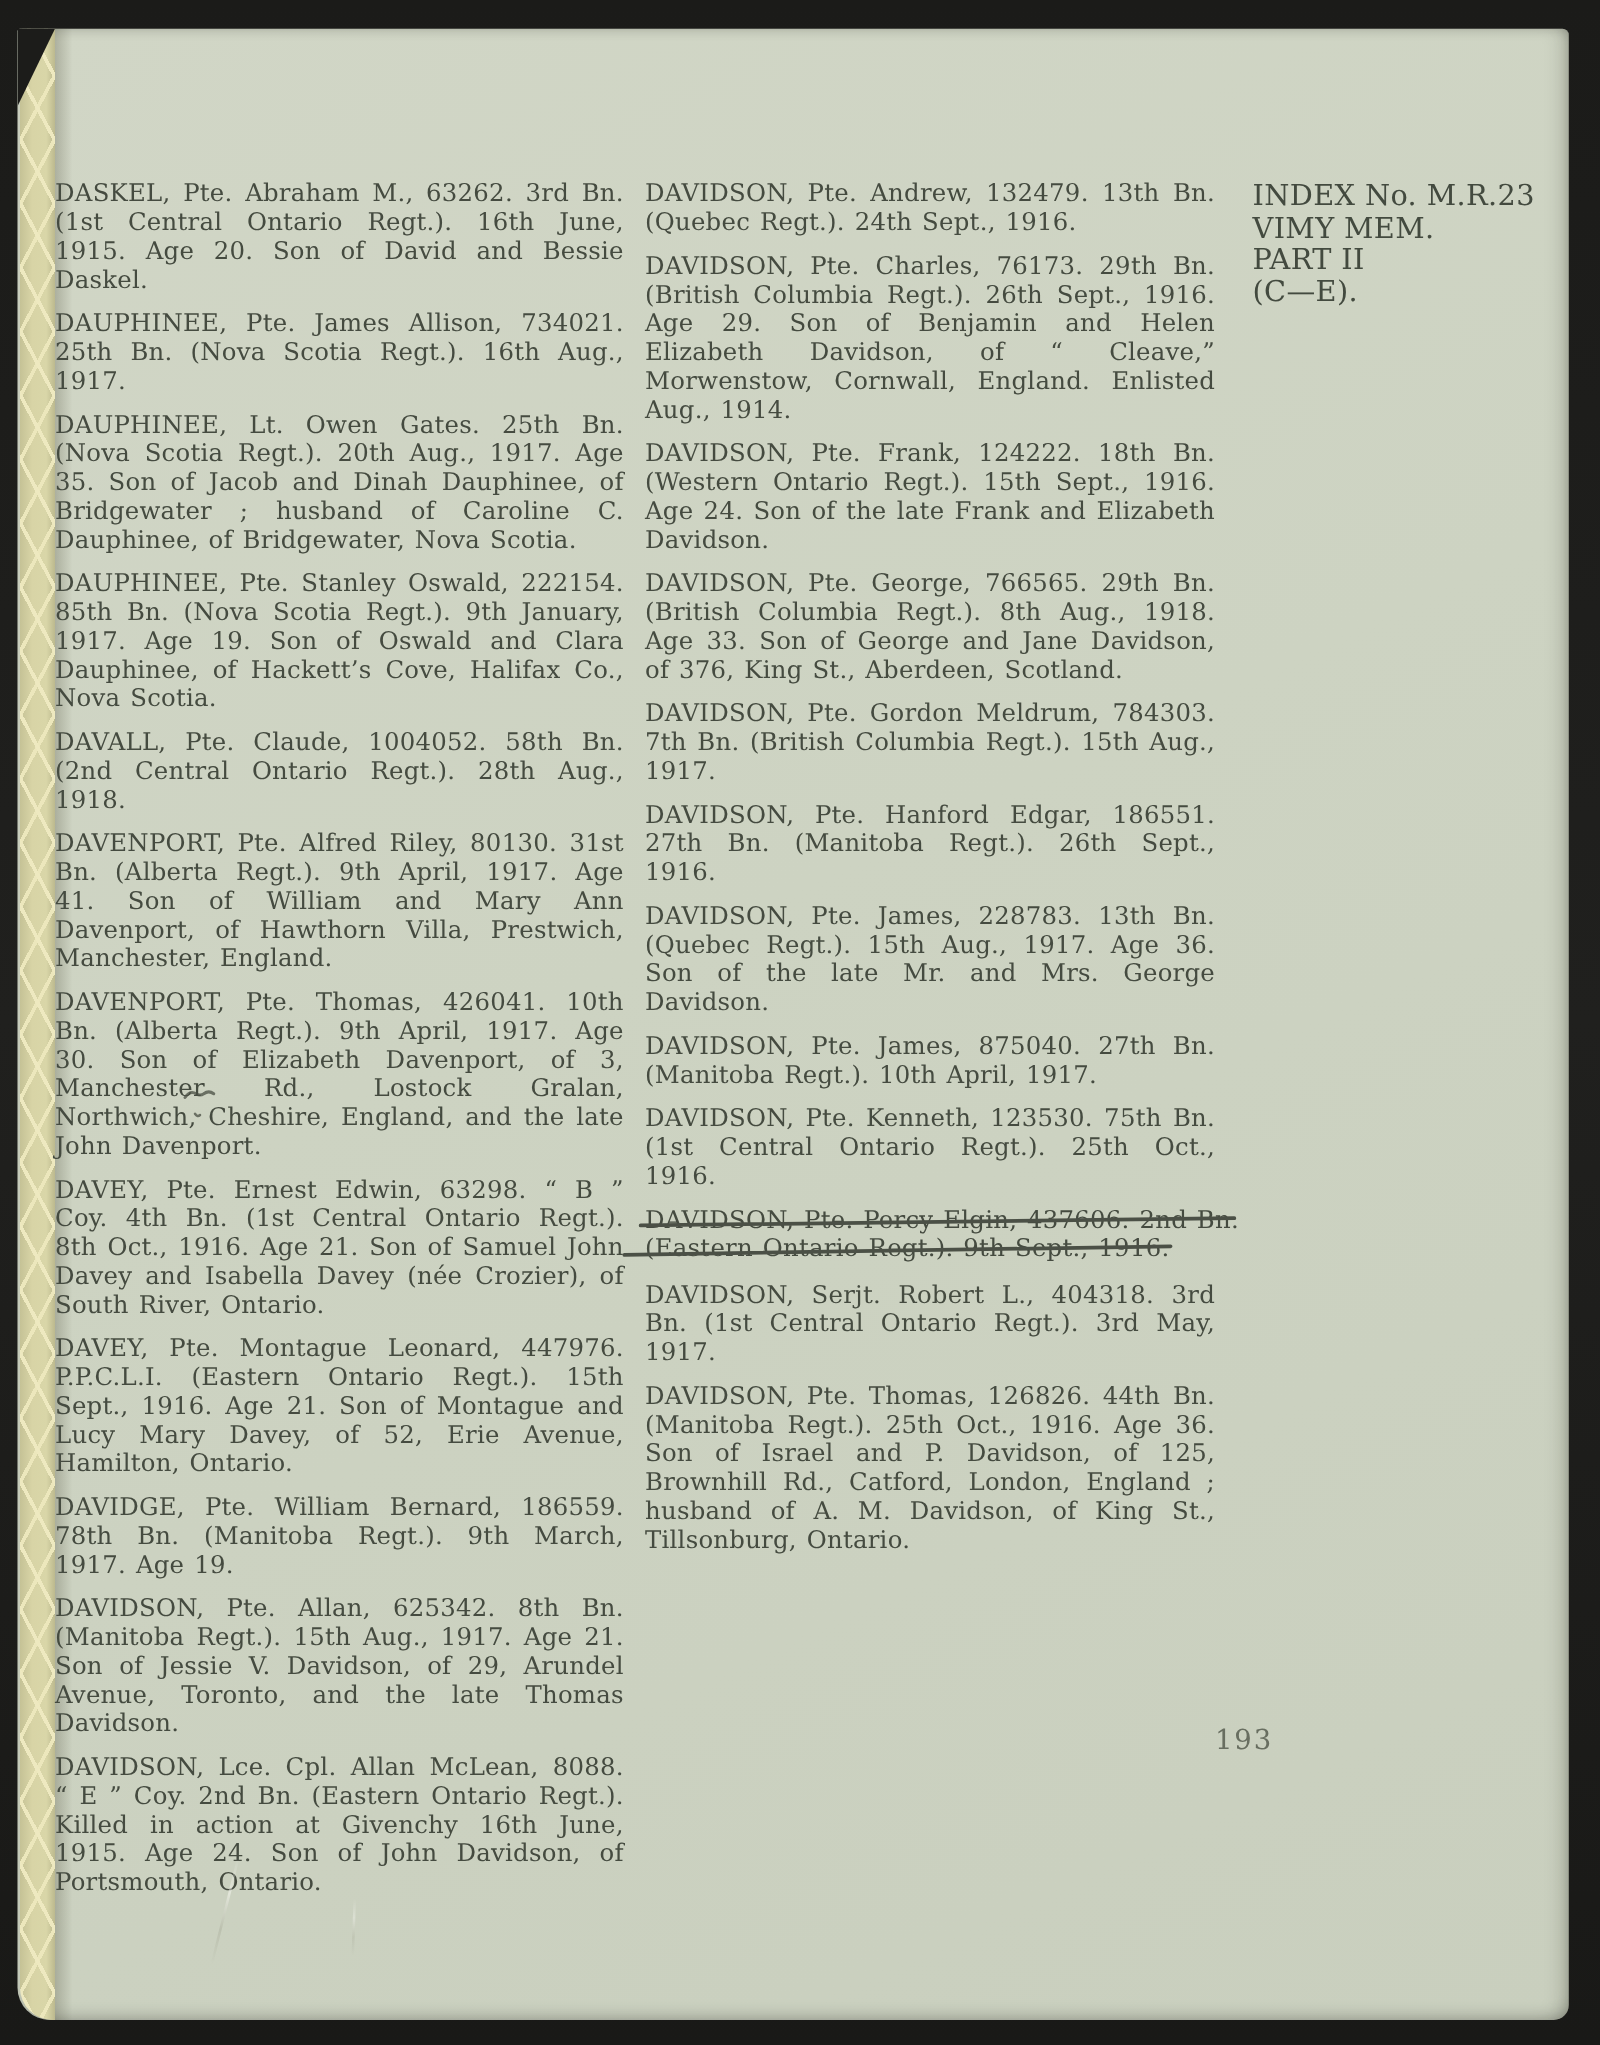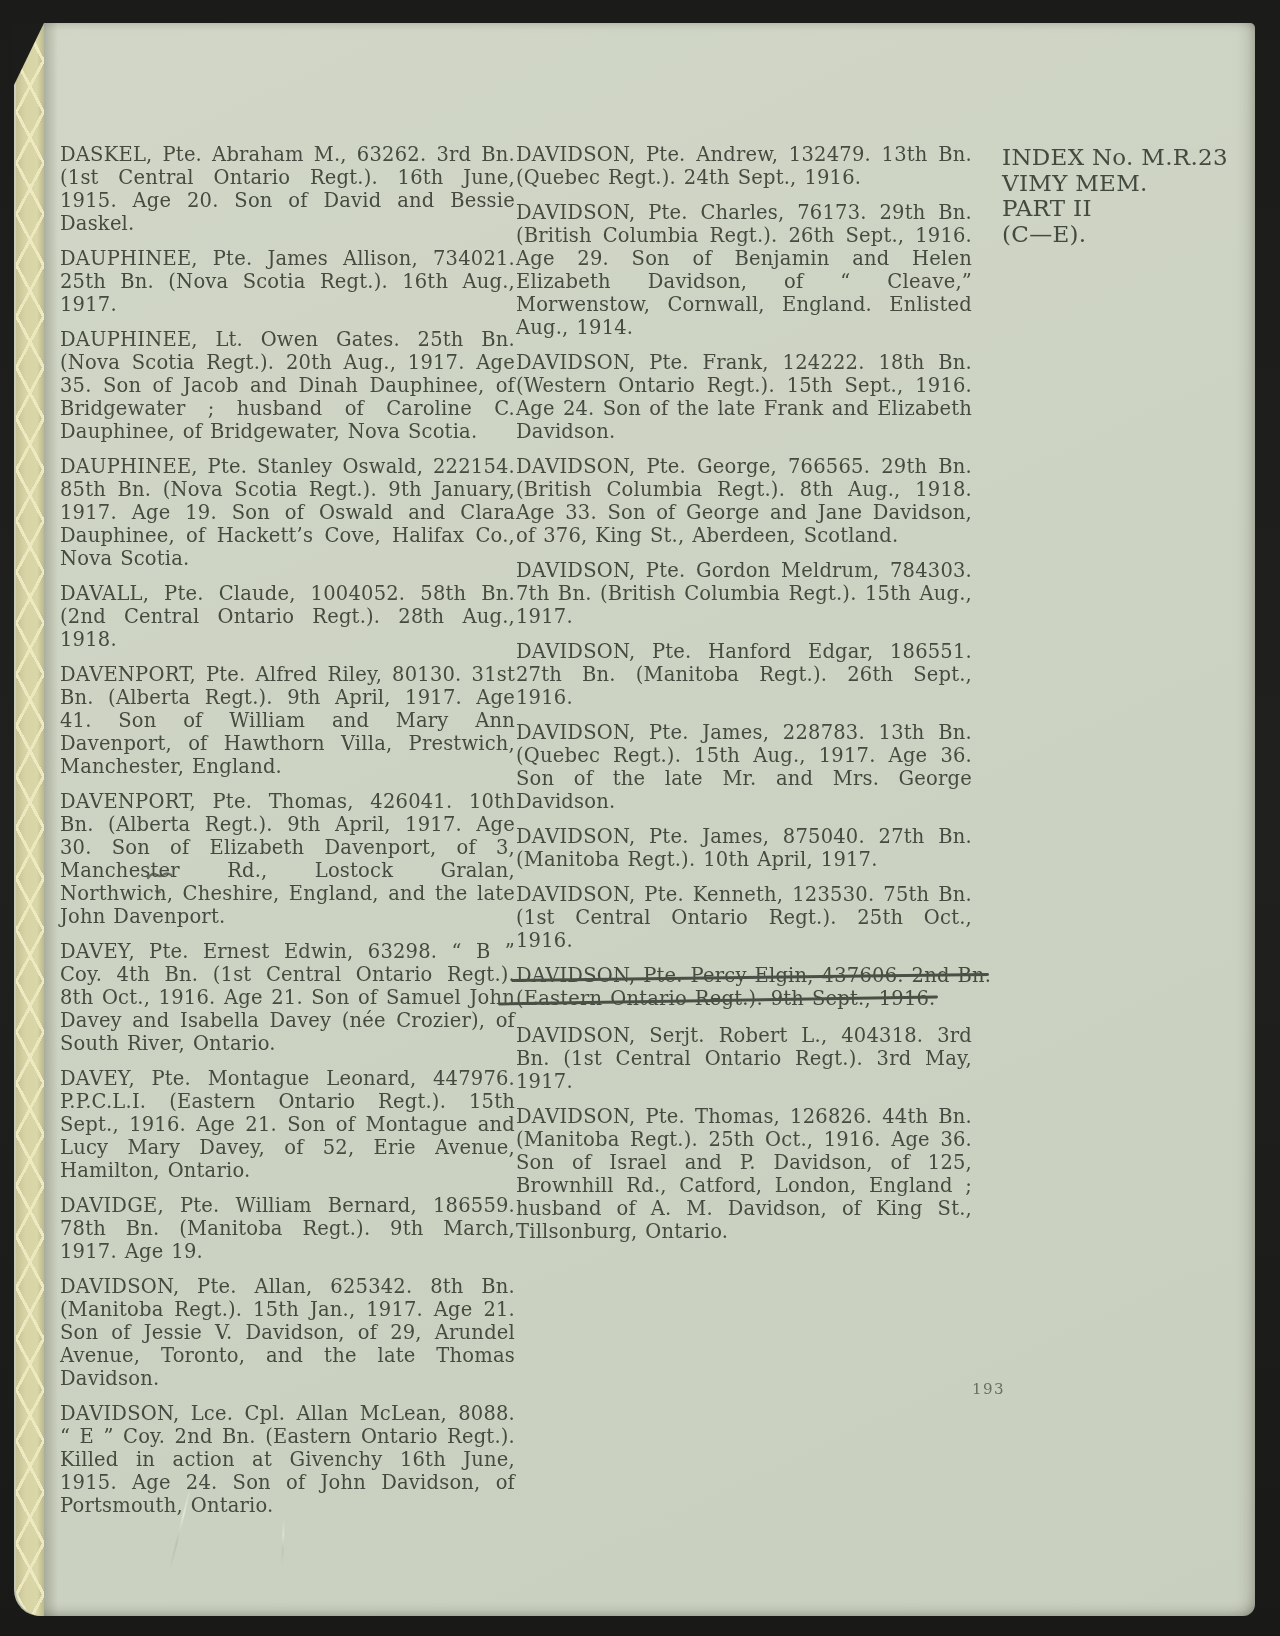--- a/index.html
+++ b/index.html
@@ -51,21 +51,21 @@
   .col {
     position: absolute;
     top: 120px;
     color: #454b40;
     font-size: 19.5px;
     line-height: 23px;
     letter-spacing: 0.2px;
     word-spacing: 1.5px;
     text-align: justify;
   }
-  .col-left  { left: 46px;  width: 455px; }
+  .col-left  { left: 30px;  width: 455px; }
   .col-right { left: 502px; width: 456px; }
   .entry { margin: 0 0 12px 0; }
   .struck-entry { margin-bottom: 14px; }
   .struck-line {
     position: relative;
     display: inline-block;
     white-space: nowrap;
     max-width: 103%;
   }
   .struck-line::after {
@@ -89,21 +89,21 @@
     color: #434a3f;
     font-size: 23px;
     line-height: 25.5px;
     letter-spacing: 0.3px;
     white-space: nowrap;
   }
   .page-number {
     position: absolute;
     left: 958px; top: 1357px;
     color: #575d50;
-    font-size: 15px;
+    font-size: 22px;
     letter-spacing: 1.5px;
     opacity: 0.85;
   }
   .smudge {
     position: absolute;
     left: 132px; top: 846px;
     opacity: 0.75;
   }
   .crease {
     position: absolute;
@@ -127,21 +127,21 @@
       <p class="entry">DASKEL, Pte. Abraham M., 63262.  3rd Bn. (1st Central Ontario Regt.).  16th June, 1915. Age 20.  Son of David and Bessie Daskel.</p>
       <p class="entry">DAUPHINEE, Pte. James Allison, 734021.  25th Bn. (Nova Scotia Regt.).  16th Aug., 1917.</p>
       <p class="entry">DAUPHINEE, Lt. Owen Gates.  25th Bn. (Nova Scotia Regt.).  20th Aug., 1917.  Age 35. Son of Jacob and Dinah Dauphinee, of Bridgewater ;  husband of Caroline C. Dauphinee, of Bridgewater, Nova Scotia.</p>
       <p class="entry">DAUPHINEE, Pte. Stanley Oswald, 222154. 85th Bn. (Nova Scotia Regt.).  9th January, 1917. Age 19.  Son of Oswald and Clara Dauphinee, of Hackett’s Cove, Halifax Co., Nova Scotia.</p>
       <p class="entry">DAVALL, Pte. Claude, 1004052.  58th Bn. (2nd Central Ontario Regt.).  28th Aug., 1918.</p>
       <p class="entry">DAVENPORT, Pte. Alfred Riley, 80130.  31st Bn. (Alberta Regt.).  9th April, 1917.  Age 41. Son of William and Mary Ann Davenport, of Hawthorn Villa, Prestwich, Manchester, England.</p>
       <p class="entry">DAVENPORT, Pte. Thomas, 426041.  10th Bn. (Alberta Regt.).  9th April, 1917.  Age 30.  Son of Elizabeth Davenport, of 3, Manchester Rd., Lostock Gralan, Northwich, Cheshire, England, and the late John Davenport.</p>
       <p class="entry">DAVEY, Pte. Ernest Edwin, 63298.  “ B ” Coy. 4th Bn. (1st Central Ontario Regt.).  8th Oct., 1916.  Age 21.  Son of Samuel John Davey and Isabella Davey (née Crozier), of South River, Ontario.</p>
       <p class="entry">DAVEY, Pte. Montague Leonard, 447976. P.P.C.L.I. (Eastern Ontario Regt.).  15th Sept., 1916.  Age 21.  Son of Montague and Lucy Mary Davey, of 52, Erie Avenue, Hamilton, Ontario.</p>
       <p class="entry">DAVIDGE, Pte. William Bernard, 186559.  78th Bn. (Manitoba Regt.).  9th March, 1917.  Age 19.</p>
-      <p class="entry">DAVIDSON, Pte. Allan, 625342.  8th Bn. (Manitoba Regt.).  15th Jan., 1917.  Age 21. Son of Jessie V. Davidson, of 29, Arundel Avenue, Toronto, and the late Thomas Davidson.</p>
+      <p class="entry">DAVIDSON, Pte. Allan, 625342.  8th Bn. (Manitoba Regt.).  15th Aug., 1917.  Age 21. Son of Jessie V. Davidson, of 29, Arundel Avenue, Toronto, and the late Thomas Davidson.</p>
       <p class="entry">DAVIDSON, Lce. Cpl. Allan McLean, 8088. “ E ” Coy. 2nd Bn. (Eastern Ontario Regt.). Killed in action at Givenchy 16th June, 1915. Age 24.  Son of John Davidson, of Portsmouth, Ontario.</p>
     </div>
 
     <div class="col col-right">
       <p class="entry">DAVIDSON, Pte. Andrew, 132479.  13th Bn. (Quebec Regt.).  24th Sept., 1916.</p>
       <p class="entry">DAVIDSON, Pte. Charles, 76173.  29th Bn. (British Columbia Regt.).  26th Sept., 1916. Age 29.  Son of Benjamin and Helen Elizabeth Davidson, of “ Cleave,” Morwenstow, Cornwall, England.  Enlisted Aug., 1914.</p>
       <p class="entry">DAVIDSON, Pte. Frank, 124222.  18th Bn. (Western Ontario Regt.).  15th Sept., 1916. Age 24.  Son of the late Frank and Elizabeth Davidson.</p>
       <p class="entry">DAVIDSON, Pte. George, 766565.  29th Bn. (British Columbia Regt.).  8th Aug., 1918. Age 33.  Son of George and Jane Davidson, of 376, King St., Aberdeen, Scotland.</p>
       <p class="entry">DAVIDSON, Pte. Gordon Meldrum, 784303. 7th Bn. (British Columbia Regt.).  15th Aug., 1917.</p>
       <p class="entry">DAVIDSON, Pte. Hanford Edgar, 186551.  27th Bn. (Manitoba Regt.).  26th Sept., 1916.</p>

